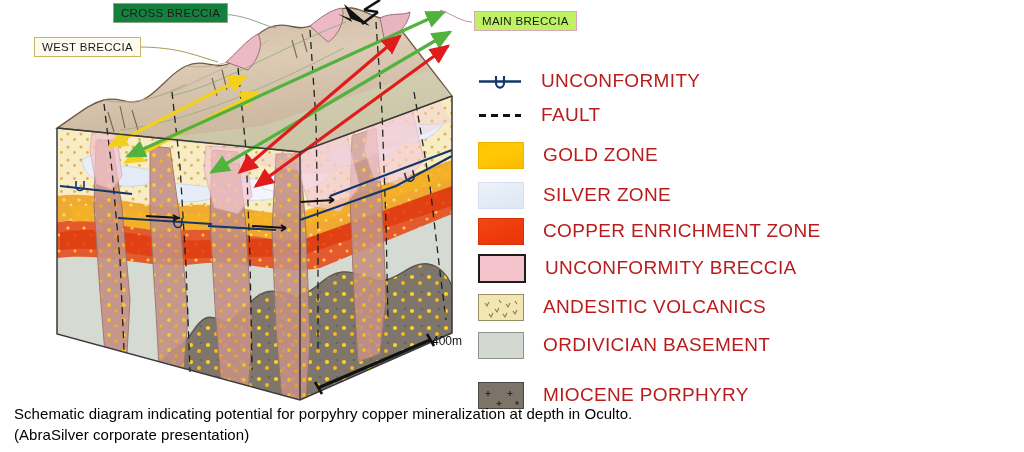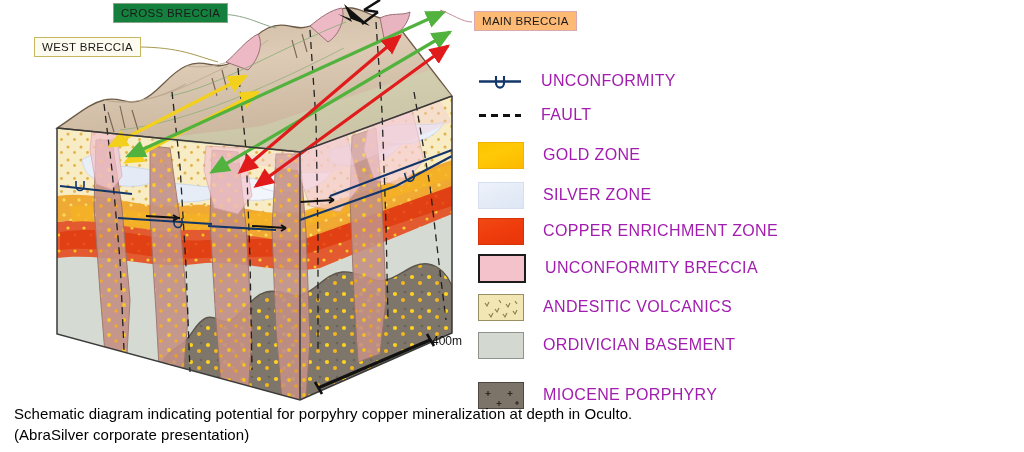--- a/index.html
+++ b/index.html
@@ -9,28 +9,28 @@
   #figure{position:absolute;left:0;top:0;width:1024px;height:452px;}
 
   .diagram-svg{position:absolute;left:0;top:0;width:1024px;height:452px;}
 
   
   .callout{position:absolute;background:#fdfcf3;border:1.3px solid #999;
            font-size:11.5px;letter-spacing:.3px;color:#1a1a1a;
            padding:3px 7px 3px 7px;white-space:nowrap;line-height:12px;}
   #callout-cross{left:113px;top:3px;border-color:#8aa486;background:#15803d;}
   #callout-west{left:34px;top:37px;border-color:#c9b760;background:#fdfbef;text-align:right;}
-  #callout-main{left:474px;top:11px;border-color:#d9a8b0;background:#fdba74;text-align:center;}
+  #callout-main{left:474px;top:11px;border-color:#d9a8b0;background:#bef264;text-align:center;}
 
   
   #legend{position:absolute;left:478px;top:62px;width:400px;height:340px;}
   .leg-row{position:absolute;left:0;height:26px;display:flex;align-items:center;}
   .leg-sw{width:44px;height:25px;flex:0 0 44px;position:relative;}
-  .leg-label{margin-left:19px;font-size:16px;letter-spacing:.35px;
-             color:#a21caf;white-space:nowrap;}
+  .leg-label{margin-left:19px;font-size:19px;letter-spacing:.35px;
+             color:#b91c1c;white-space:nowrap;}
   .sw-gold{background:linear-gradient(160deg,#fdc500 0%,#ffc907 40%,#fcb900 100%);
            border:1px solid #f0b400;}
   .sw-silver{background:linear-gradient(160deg,#eef2fa 0%,#e5ecf7 50%,#dde6f4 100%);
              border:1px solid #d5dff0;}
   .sw-copper{background:linear-gradient(160deg,#f04a13 0%,#ef3d0d 45%,#e8350a 100%);
              border:1px solid #d63207;}
   .sw-hydro{background:#f4c2ca;border:2.2px solid #1c1c1c;}
   .sw-andes{background:#f2e6b4;border:1.4px solid #9a8f63;position:relative;overflow:hidden;}
   .sw-ordo{background:#d3d9d1;border:1.4px solid #8e948c;}
   .sw-mioc{background:#7c7469;border:1.4px solid #4b463e;position:relative;overflow:hidden;}

